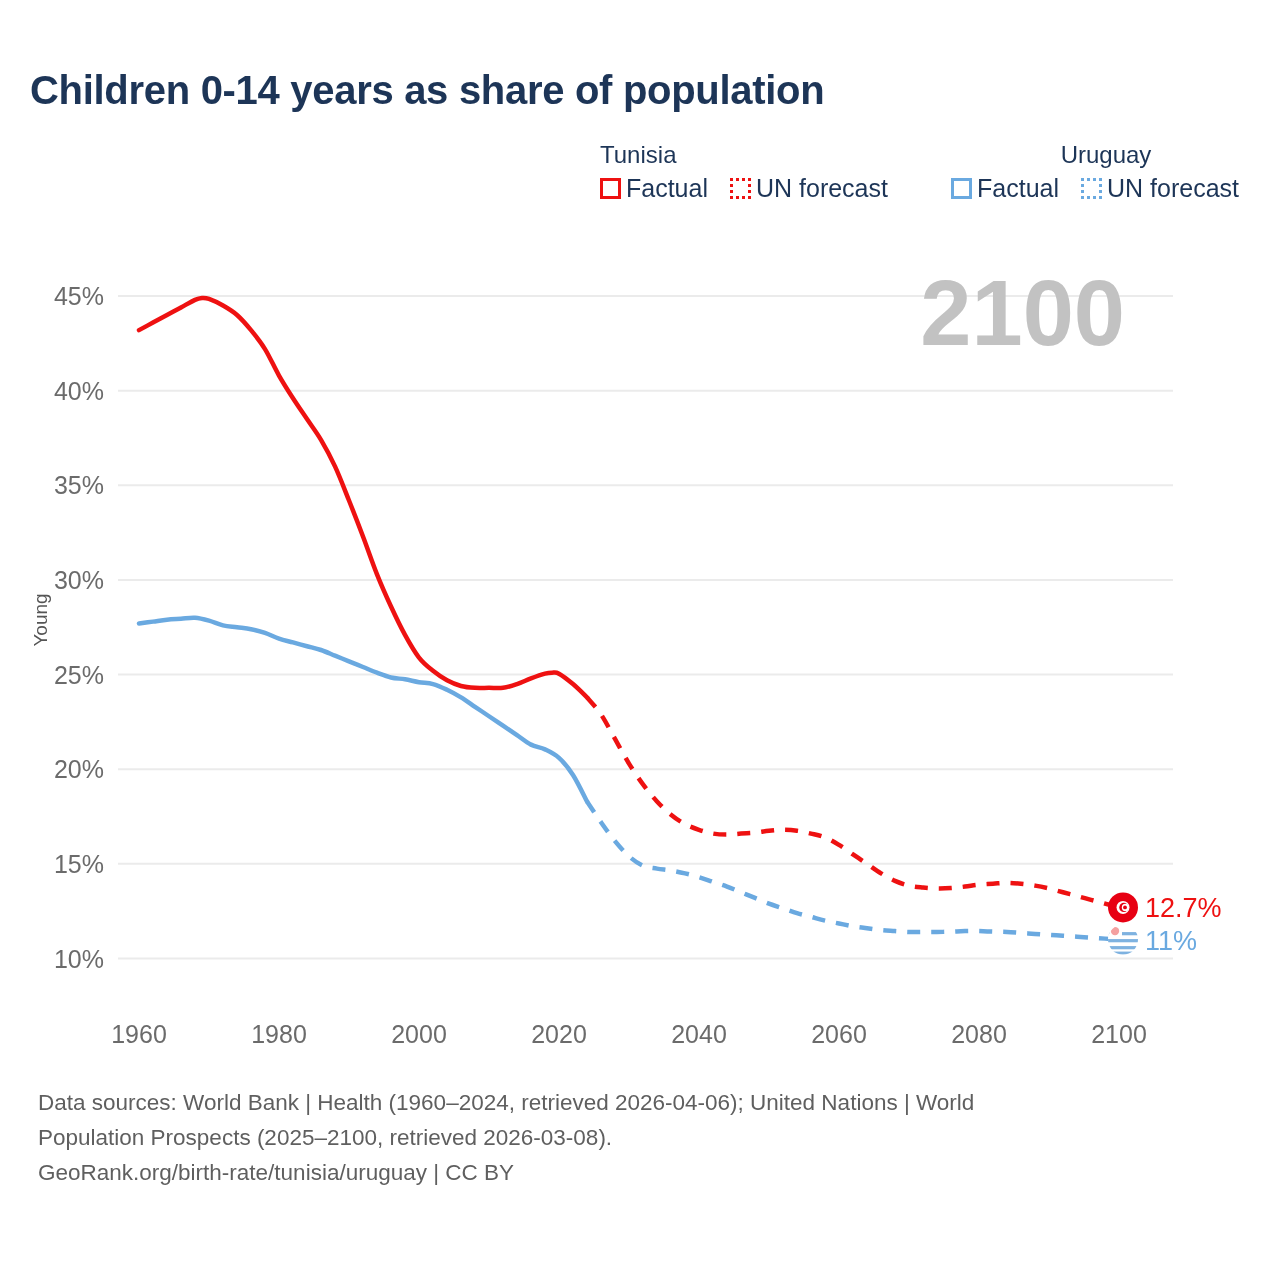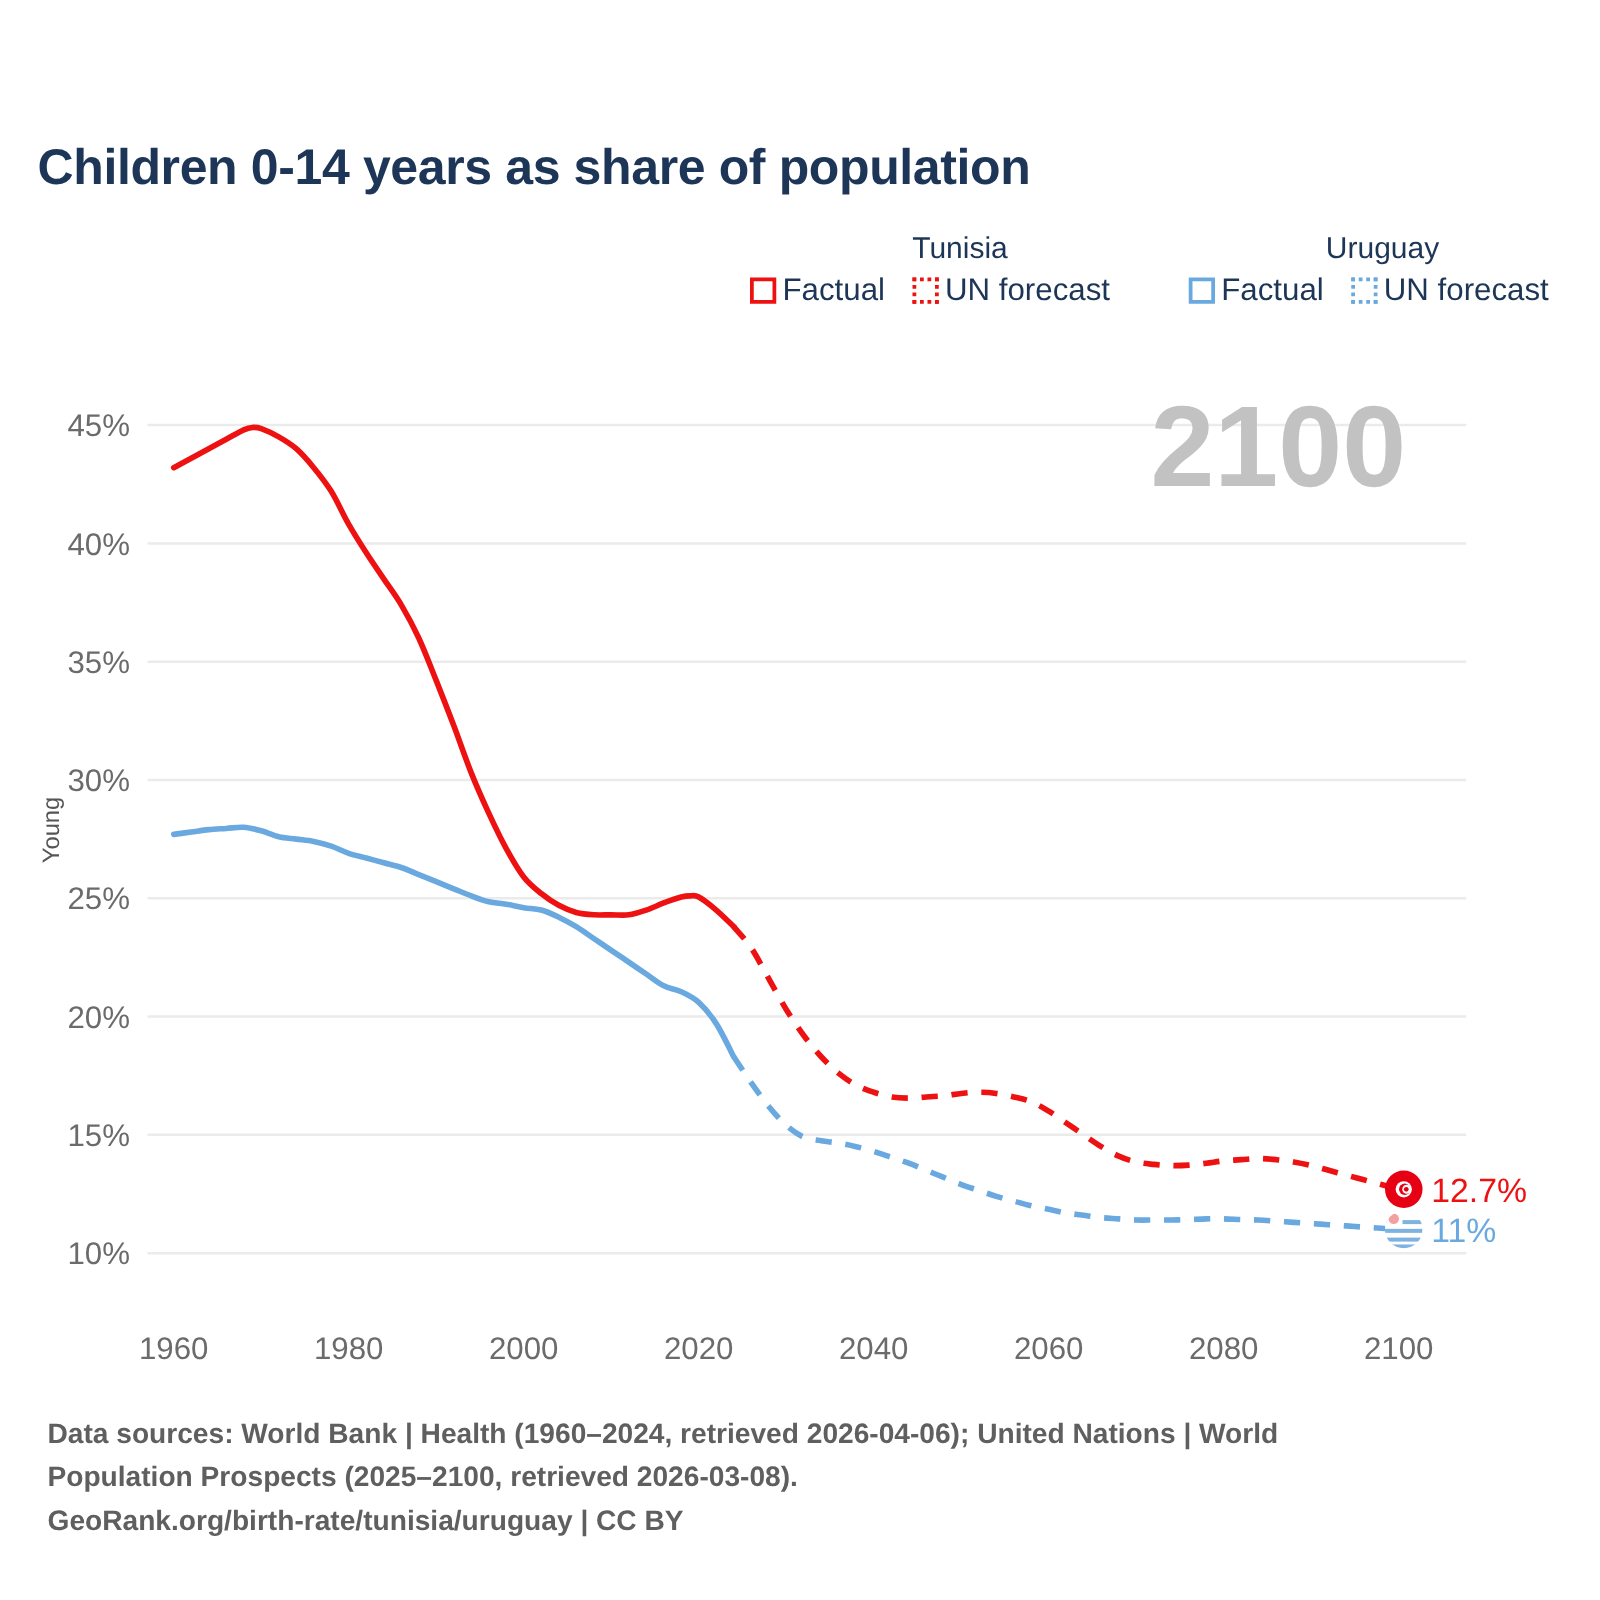--- a/index.html
+++ b/index.html
@@ -10,21 +10,20 @@
   body {
     width: 1280px;
     height: 1280px;
     font-family: "Liberation Sans", sans-serif;
     position: relative;
     overflow: hidden;
   }
   #chart-root {
     position: absolute;
     inset: 0;
-    margin-top: 44px;
   }
   .chart-title {
     position: absolute;
     left: 30px;
     top: 68px;
     font-size: 40px;
     font-weight: bold;
     color: #1d3557;
     letter-spacing: -0.3px;
     white-space: nowrap;
@@ -35,21 +34,21 @@
     left: 600px;
     top: 142px;
     display: flex;
     flex-direction: row;
     gap: 0px;
   }
   .legend-group {
     display: flex;
     flex-direction: column;
   }
-  .legend-group.tunisia { width: 336px; text-align: center; }
+  .legend-group.tunisia { width: 336px; }
   .legend-group.uruguay { width: 340px; align-items: center; }
   .legend-country {
     font-size: 24px;
     color: #1d3557;
     margin-bottom: 7px;
     line-height: 26px;
   }
   .legend-row {
     display: flex;
     align-items: center;
@@ -117,21 +116,21 @@
   
   .footer {
     position: absolute;
     left: 38px;
     top: 1085px;
     width: 1130px;
     font-size: 22.5px;
     color: #5f5f5f;
     line-height: 35px;
   }
-  .footer div { white-space: normal; font-weight: bold; }
+  .footer div { white-space: normal; }
 </style>
 </head>
 <body>
 
 <div id="chart-root">
 
   <div class="chart-title">Children 0-14 years as share of population</div>
 
   <div class="legend">
     <div class="legend-group tunisia">

